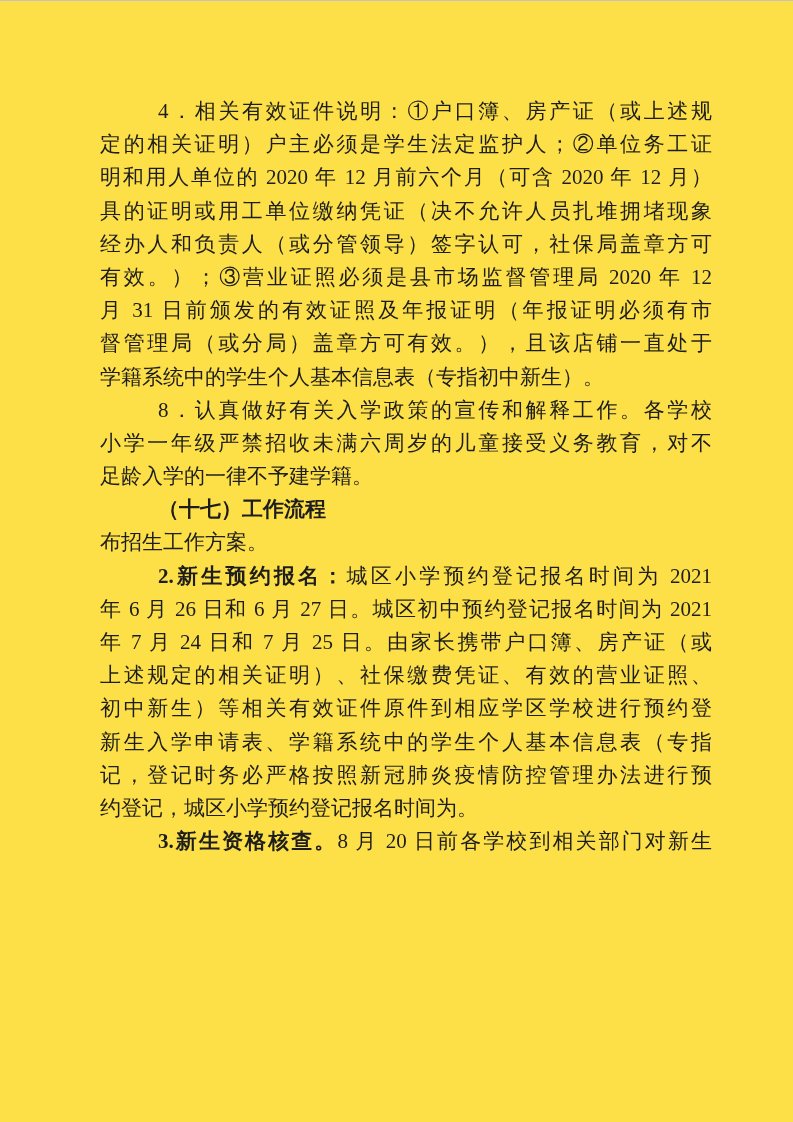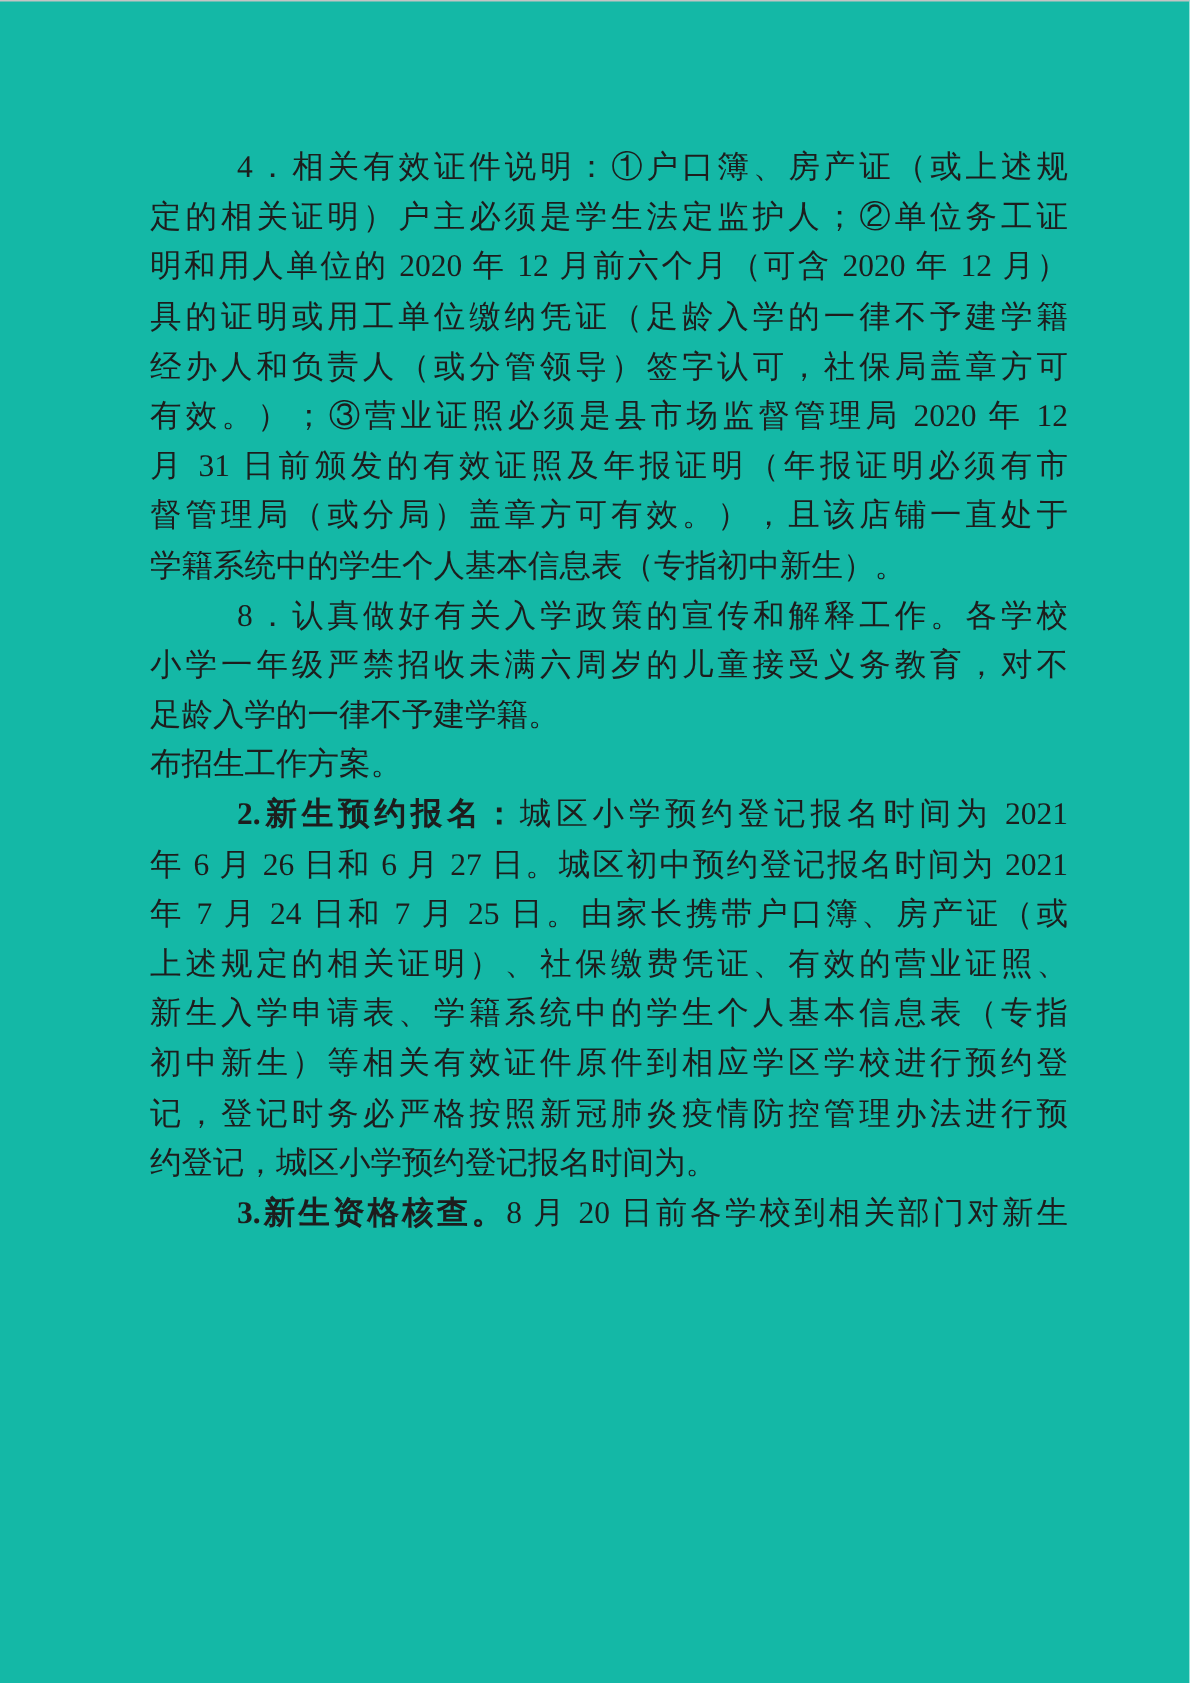--- a/index.html
+++ b/index.html
@@ -4,21 +4,21 @@
 <style>
   html, body {
     margin: 0;
     padding: 0;
     background: #ffffff;
   }
   .page {
     position: relative;
     width: 793px;
     height: 1122px;
-    background: #14b8a6;
+    background: #fde047;
     box-sizing: border-box;
     border-top: 1px solid #c4c4c4;
     overflow: hidden;
     font-family: "Liberation Serif", "DejaVu Serif", serif;
     color: #1d1d1d;
   }
   .text-block {
     position: absolute;
     left: 100px;
     top: 94px;
@@ -44,33 +44,34 @@
   }
 </style>
 </head>
 <body>
 
 <div class="page">
   <div class="text-block">
       <div class="line indent just"><span class="seg">4．相关有效证件说明：①户口簿、房产证（或上述规</span></div>
       <div class="line just"><span class="seg">定的相关证明）户主必须是学生法定监护人；②单位务工证</span></div>
       <div class="line just"><span class="seg">明和用人单位的 2020 年 12 月前六个月（可含 2020 年 12 月）</span></div>
-      <div class="line just"><span class="seg">具的证明或用工单位缴纳凭证（足龄入学的一律不予建学籍</span></div>
+      <div class="line just"><span class="seg">具的证明或用工单位缴纳凭证（决不允许人员扎堆拥堵现象</span></div>
       <div class="line just"><span class="seg">经办人和负责人（或分管领导）签字认可，社保局盖章方可</span></div>
       <div class="line just"><span class="seg">有效。）；③营业证照必须是县市场监督管理局 2020 年 12</span></div>
       <div class="line just"><span class="seg">月 31 日前颁发的有效证照及年报证明（年报证明必须有市</span></div>
       <div class="line just"><span class="seg">督管理局（或分局）盖章方可有效。），且该店铺一直处于</span></div>
       <div class="line"><span class="seg">学籍系统中的学生个人基本信息表（专指初中新生）。</span></div>
       <div class="line indent just"><span class="seg">8．认真做好有关入学政策的宣传和解释工作。各学校</span></div>
       <div class="line just"><span class="seg">小学一年级严禁招收未满六周岁的儿童接受义务教育，对不</span></div>
       <div class="line"><span class="seg">足龄入学的一律不予建学籍。</span></div>
+      <div class="line indent"><span class="seg bold">（十七）工作流程</span></div>
       <div class="line"><span class="seg">布招生工作方案。</span></div>
       <div class="line indent just"><span class="seg bold">2.新生预约报名：</span><span class="seg">城区小学预约登记报名时间为 2021</span></div>
       <div class="line just"><span class="seg">年 6 月 26 日和 6 月 27 日。城区初中预约登记报名时间为 2021</span></div>
       <div class="line just"><span class="seg">年 7 月 24 日和 7 月 25 日。由家长携带户口簿、房产证（或</span></div>
       <div class="line just"><span class="seg">上述规定的相关证明）、社保缴费凭证、有效的营业证照、</span></div>
+      <div class="line just"><span class="seg">初中新生）等相关有效证件原件到相应学区学校进行预约登</span></div>
       <div class="line just"><span class="seg">新生入学申请表、学籍系统中的学生个人基本信息表（专指</span></div>
-      <div class="line just"><span class="seg">初中新生）等相关有效证件原件到相应学区学校进行预约登</span></div>
       <div class="line just"><span class="seg">记，登记时务必严格按照新冠肺炎疫情防控管理办法进行预</span></div>
       <div class="line"><span class="seg">约登记，城区小学预约登记报名时间为。</span></div>
       <div class="line indent just"><span class="seg bold">3.新生资格核查。</span><span class="seg">8 月 20 日前各学校到相关部门对新生</span></div>
     </div>
 </div>
 
 </body></html>

